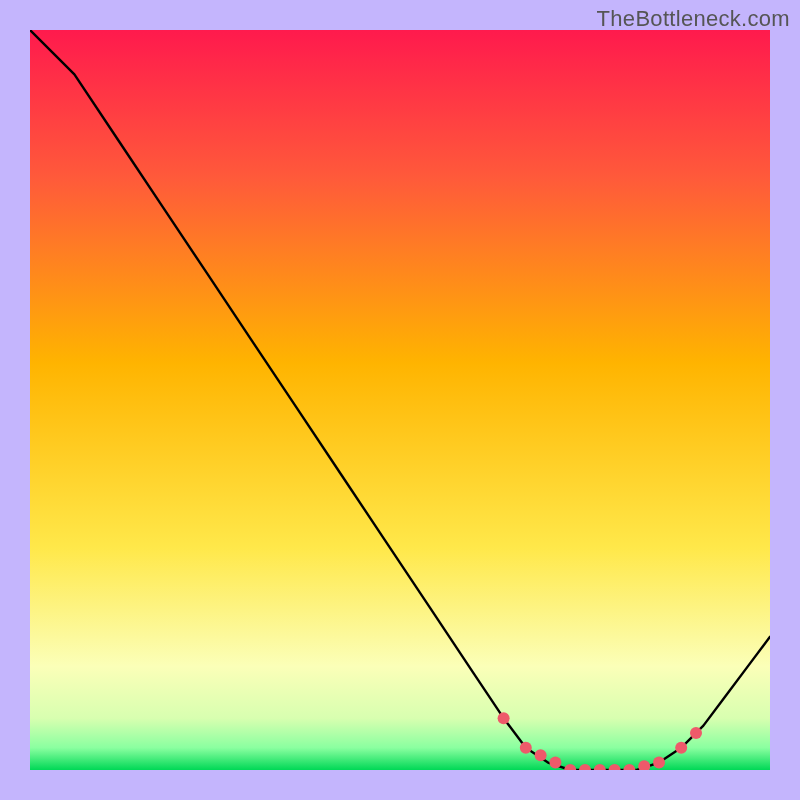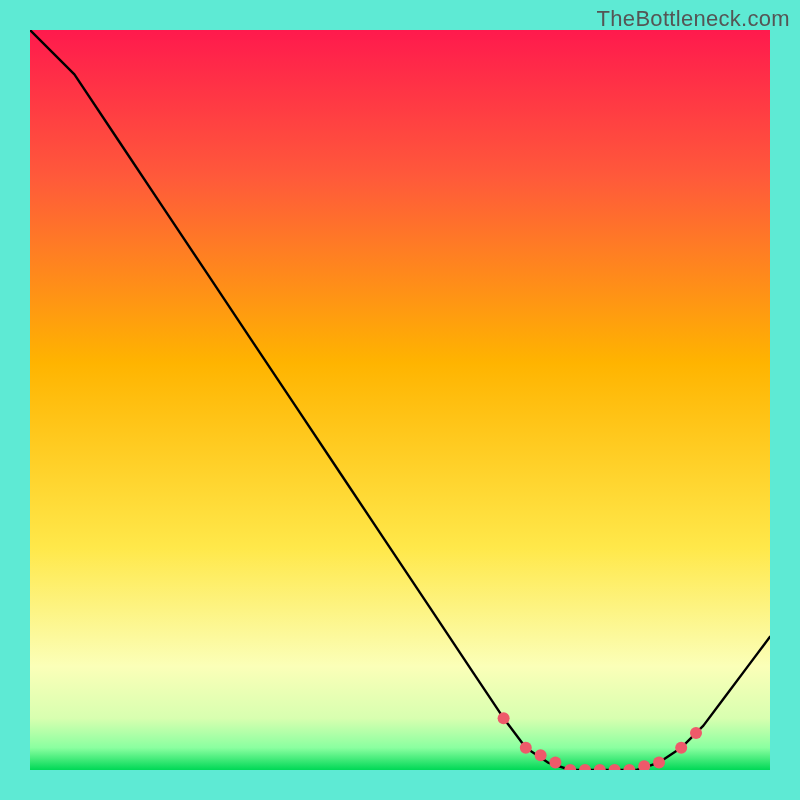--- a/index.html
+++ b/index.html
@@ -8,21 +8,21 @@
     width: 800px;
     height: 800px;
     background: #000;
     overflow: hidden;
     font-family: Arial, Helvetica, sans-serif;
   }
   .stage {
     position: relative;
     width: 800px;
     height: 800px;
-    background: #5eead4;
+    background: #c4b5fd;
     text-align: center;
   }
   .watermark {
     position: absolute;
     top: 6px;
     right: 10px;
     color: #555;
     font-size: 22px;
     font-weight: 500;
     letter-spacing: 0.3px;

